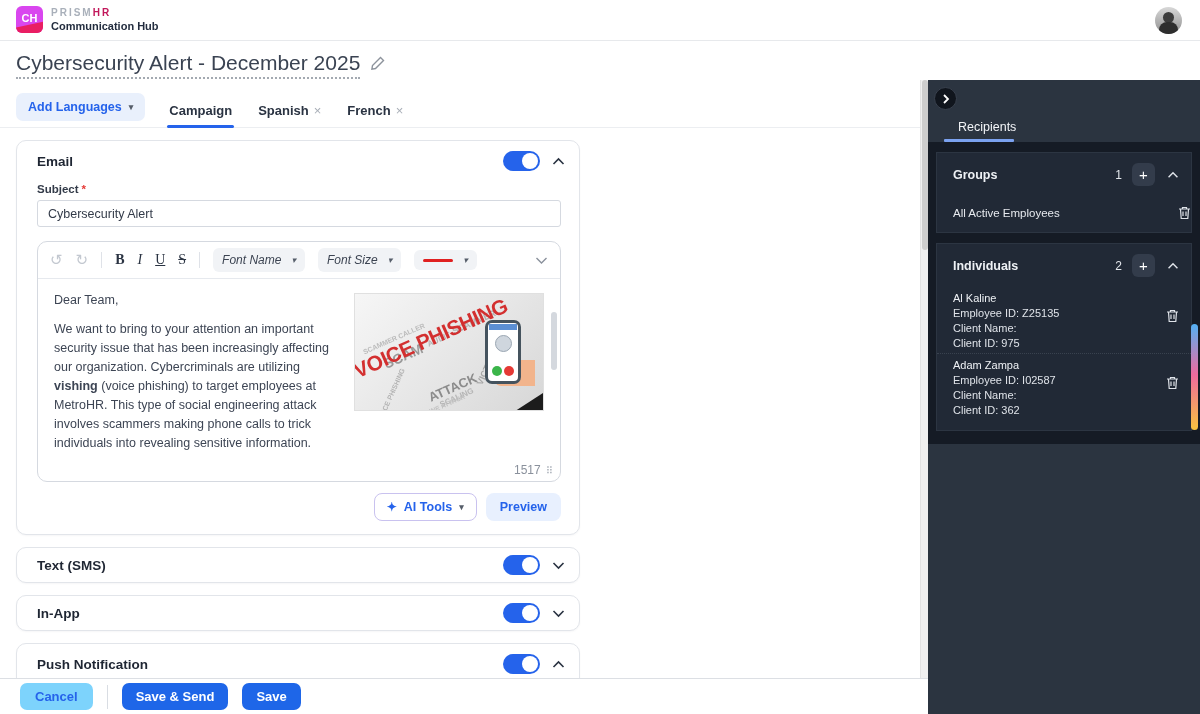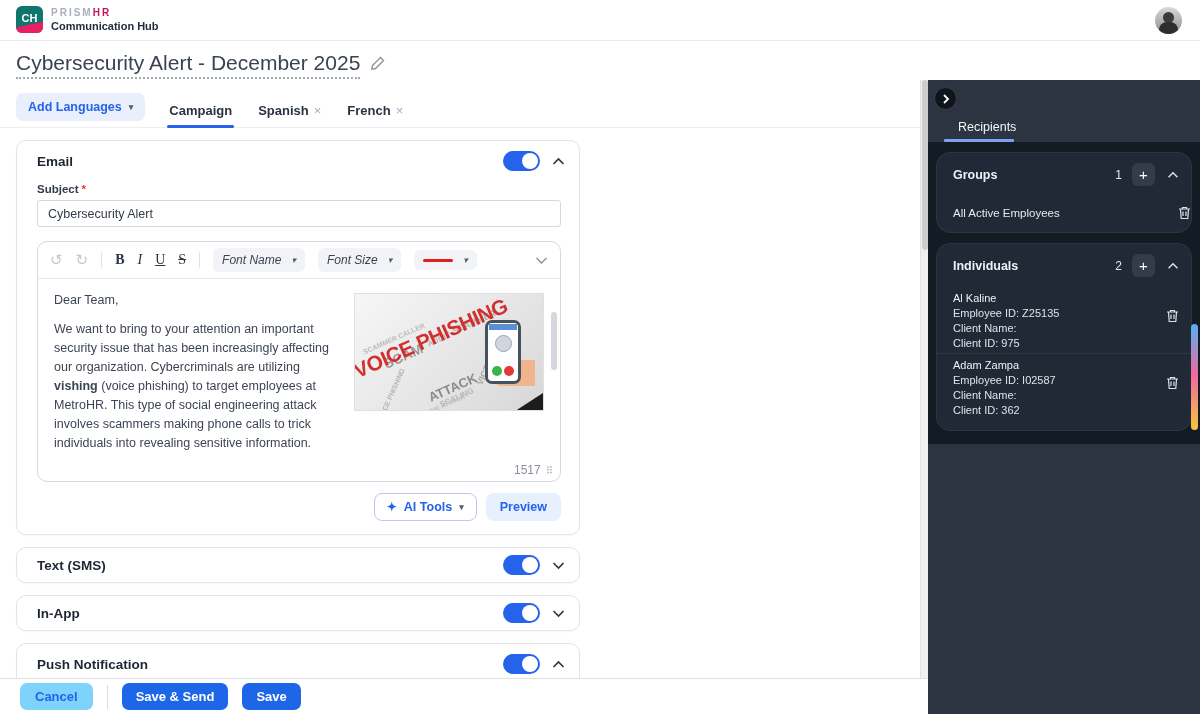--- a/index.html
+++ b/index.html
@@ -3,21 +3,21 @@
 <meta charset="utf-8">
 <style>
   * { margin:0; padding:0; box-sizing:border-box; }
   html,body { width:1200px; height:714px; overflow:hidden; background:#fff;
               font-family:"Liberation Sans", sans-serif; }
 
   
   .app-header { position:absolute; top:0; left:0; width:1200px; height:41px;
                 background:#fff; border-bottom:1px solid #e7e9ec; z-index:20; }
   .brand { position:absolute; left:16px; top:6px; display:flex; gap:8px; align-items:center; }
-  .logo { width:27px; height:27px; border-radius:6px; background:#0f766e; position:relative;
+  .logo { width:27px; height:27px; border-radius:6px; background:#d946ef; position:relative;
           display:flex; align-items:center; justify-content:center; overflow:hidden; }
   .logo span { color:#fff; font-size:11px; font-weight:bold; position:relative; z-index:2; margin-top:-4px;}
   .logo::after { content:""; position:absolute; left:-4px; bottom:-8px; width:34px; height:16px;
                  background:#e91e63; transform:rotate(-12deg); }
   .brand-text { line-height:12px; }
   .brand-top { font-size:10px; font-weight:bold; letter-spacing:2px; color:#a9b0ba; }
   .brand-top b { color:#c2185b; }
   .brand-bottom { font-size:11px; font-weight:bold; color:#232d3f; margin-top:1px; }
   .avatar { position:absolute; right:18px; top:7px; width:27px; height:27px; border-radius:50%;
             background:linear-gradient(180deg,#d8d8d8,#8f8f8f); overflow:hidden; }
@@ -145,21 +145,21 @@
   .sidebar { position:absolute; left:928px; top:80px; width:272px; height:634px;
              background:#2b3440; z-index:26; }
   .sb-head { position:relative; height:62px; background:#2b3440; }
   .sb-expand { position:absolute; left:6px; top:7px; width:23px; height:23px; border-radius:50%;
                background:#10151d; border:1px solid #39414e; color:#fff; display:flex;
                align-items:center; justify-content:center; cursor:pointer; }
   .sb-tab { position:absolute; left:30px; bottom:8px; color:#f2f4f7; font-size:12.5px; cursor:pointer; }
   .sb-tab-underline { position:absolute; left:16px; bottom:0; width:70px; height:3px;
                       background:#7ba2f0; border-radius:1px; }
   .sb-content { position:absolute; top:62px; left:0; width:272px; height:302px; background:#151b25; }
-  .sb-card { margin:10px 8px 0 8px; background:#212936; border:1px solid #2c3542; border-radius:14px;
+  .sb-card { margin:10px 8px 0 8px; background:#212936; border:1px solid #2c3542; border-radius:0;
              padding:0 0 10px 0; }
   .sb-card-head { display:flex; align-items:center; padding:10px 12px 10px 16px; }
   .sb-card-title { flex:1; color:#eef1f5; font-size:12.5px; font-weight:bold; }
   .sb-count { color:#e3e7ec; font-size:12px; margin-right:10px; }
   .sb-plus { width:23px; height:23px; background:#333c4b; border-radius:6px; color:#fff;
              font-size:15px; display:flex; align-items:center; justify-content:center;
              margin-right:12px; cursor:pointer; }
   .sb-item { display:flex; align-items:center; padding:10px 0 2px 16px; color:#e6e9ee;
              font-size:11.5px; }
   .sb-item .grow { flex:1; }

